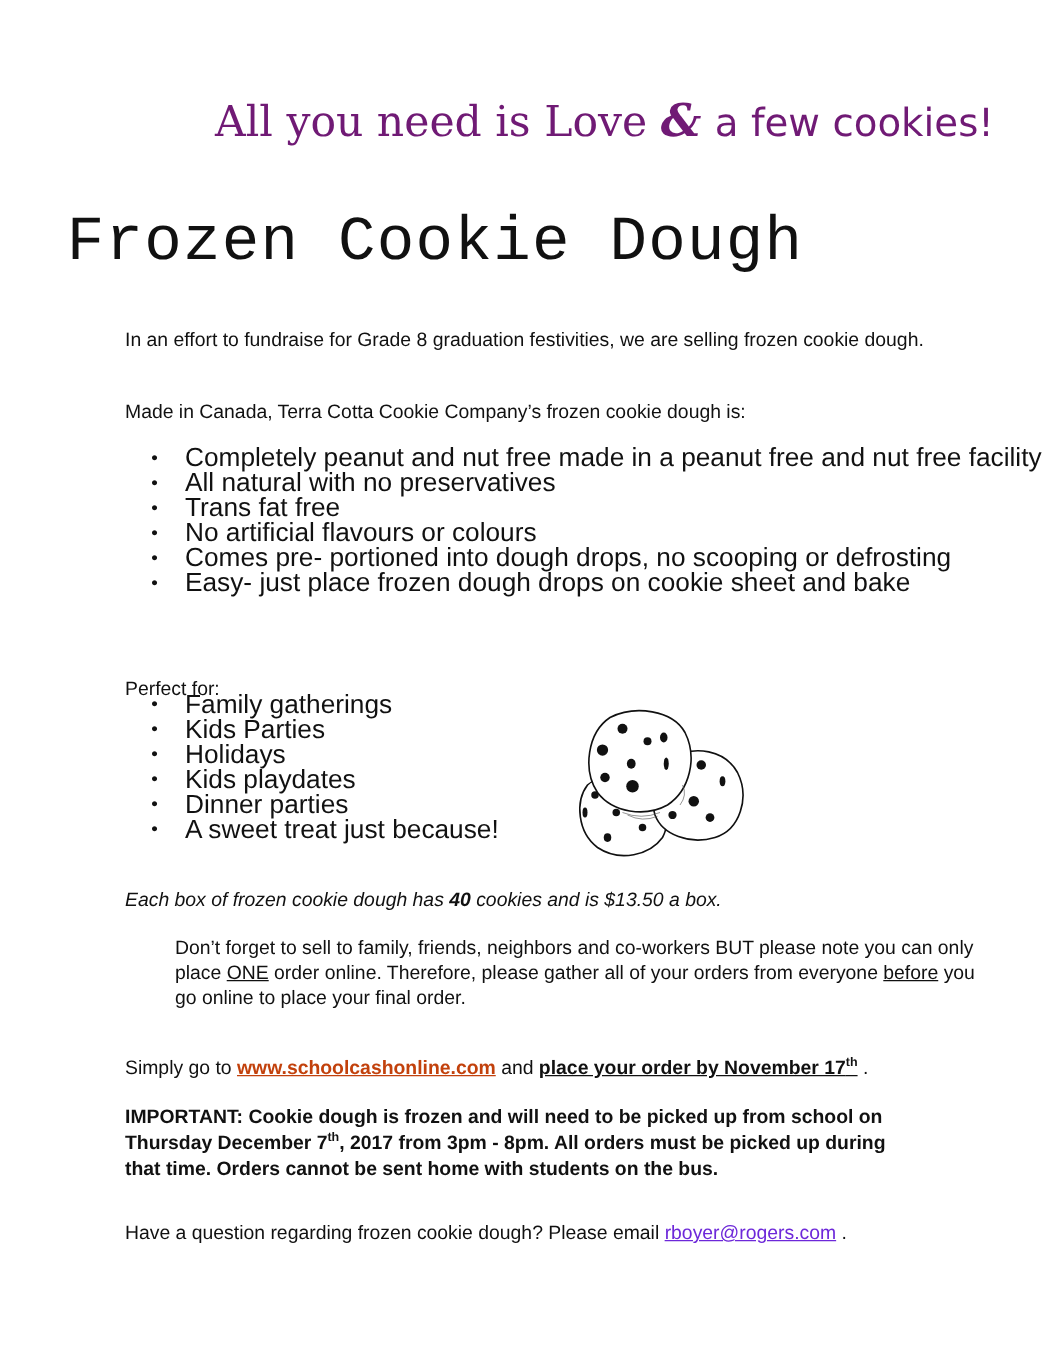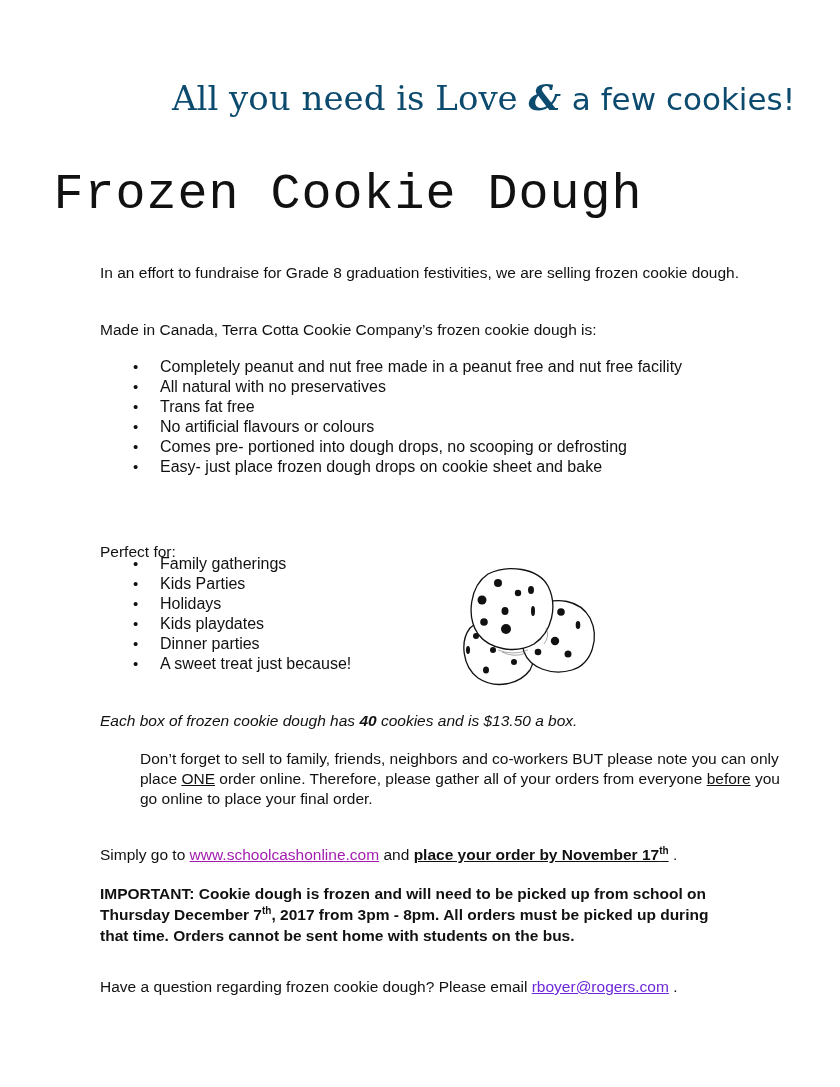--- a/index.html
+++ b/index.html
@@ -1,32 +1,32 @@
 <!DOCTYPE html>
 <html><head>
 <meta charset="utf-8">
 <style>
   html, body { margin: 0; padding: 0; background: #ffffff; }
   body { width: 840px; height: 1087px; position: relative; overflow: hidden;
          font-family: "Liberation Sans", sans-serif; color: #111; }
   .abs { position: absolute; }
   .tagline { left: 172px; top: 76px; font-family: "DejaVu Serif", serif; font-size: 34px;
-             letter-spacing: 0px; white-space: nowrap; color: #0c4a6e; font-weight: normal; }
+             letter-spacing: 0px; white-space: nowrap; color: #701a75; font-weight: normal; }
   .tagline .amp { font-weight: bold; font-size: 36px; font-style: italic; }
   .tagline .tail { font-family: "DejaVu Sans", sans-serif; font-size: 31px; }
   .title { left: 0; width: 696px; top: 166px; text-align: center;
            font-family: "Liberation Mono", monospace; font-size: 50px; color: #111; letter-spacing: 1px; }
   .para { left: 100px; width: 640px; font-size: 15.5px; line-height: 20px; }
-  ul.bullets { position: absolute; left: 112px; margin: 0; padding: 0; list-style: none; font-size: 16px; }
+  ul.bullets { position: absolute; left: 100px; margin: 0; padding: 0; list-style: none; font-size: 21px; }
   ul.bullets li { position: relative; height: 20px; line-height: 20px; padding-left: 48px; white-space: nowrap; }
   ul.bullets li::before { content: "\2022"; position: absolute; left: 21px; top: 0; font-size: 15px; }
   .u { text-decoration: underline; }
   .b { font-weight: bold; }
   .link { color: #6d28d9; text-decoration: underline; }
-  .plainlink { color: #a21caf; text-decoration: underline; }
+  .plainlink { color: #c2410c; text-decoration: underline; font-weight: bold; }
   sup { font-size: 10px; line-height: 0; }
   .cookies { left: 458px; top: 566px; width: 150px; height: 125px; }
 </style>
 </head>
 <body>
 
 <div class="abs tagline">
   <span>All you need is Love</span>
   <span class="amp">&amp;</span>
   <span class="tail">a few cookies!</span>

